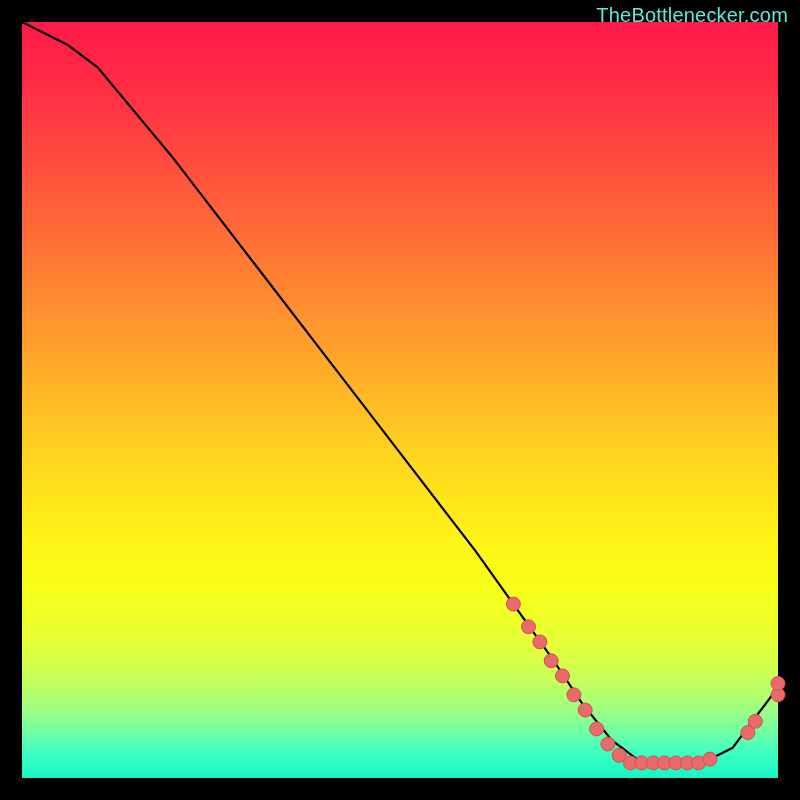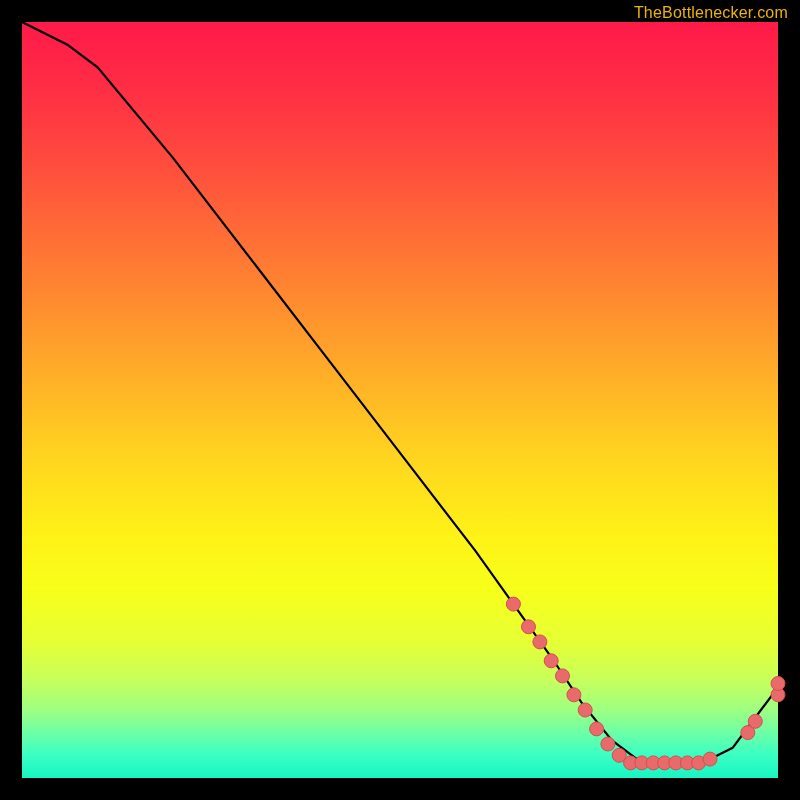--- a/index.html
+++ b/index.html
@@ -14,22 +14,22 @@
   .container {
     position: relative;
     width: 800px;
     height: 800px;
     background: #000;
   }
   .watermark {
     position: absolute;
     top: 4px;
     right: 12px;
-    color: #eab308;
-    font-size: 16px;
+    color: #5eead4;
+    font-size: 20px;
     font-weight: 500;
     letter-spacing: 0.2px;
   }
   .plot-area {
     position: absolute;
     left: 22px;
     top: 22px;
     width: 756px;
     height: 756px;
     

